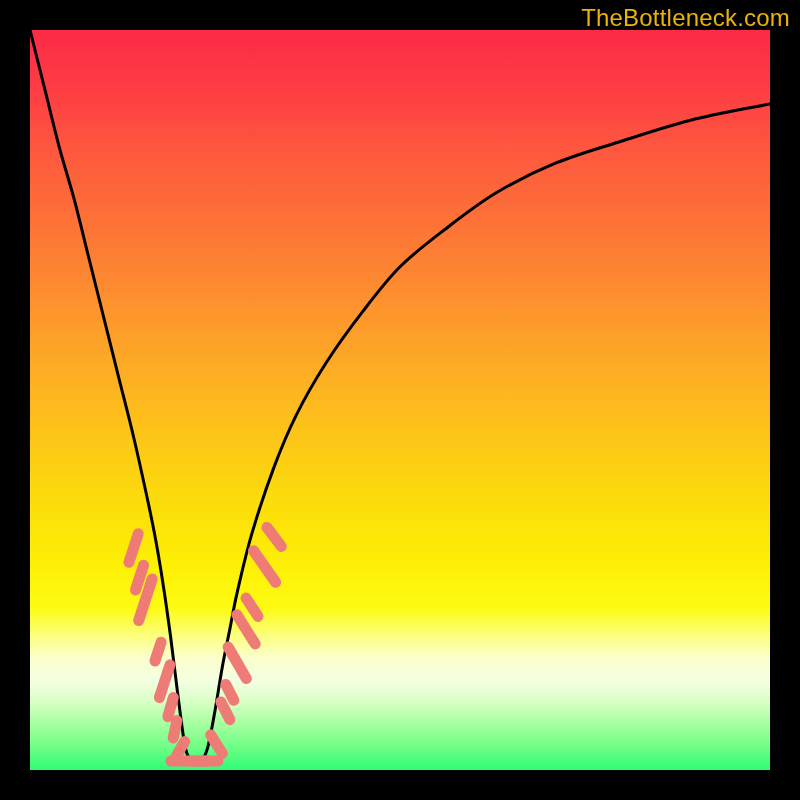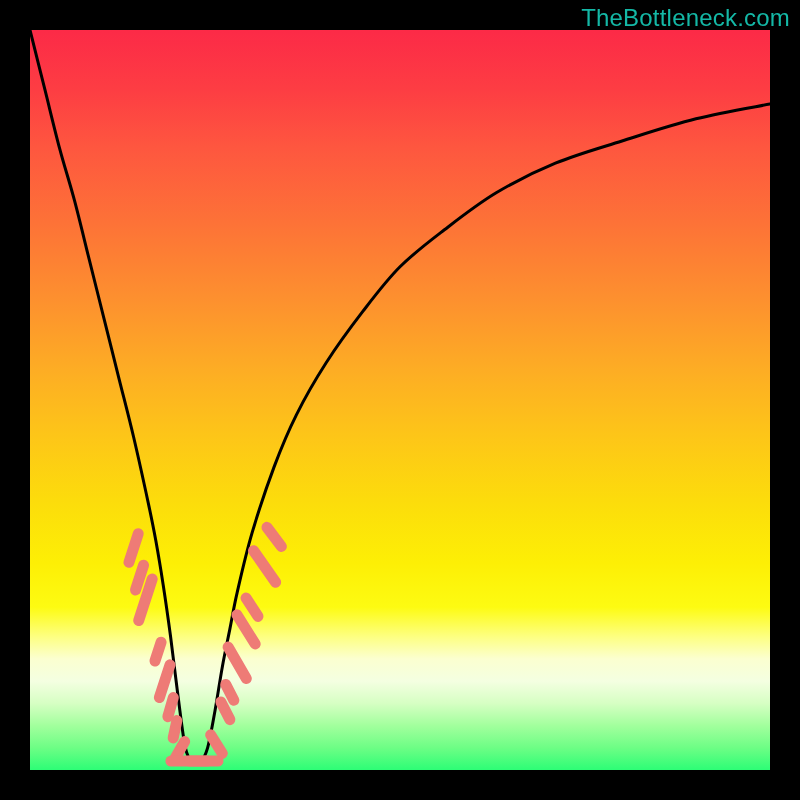--- a/index.html
+++ b/index.html
@@ -57,21 +57,21 @@
     left: 0;
     top: 0;
     width: 740px;
     height: 740px;
     pointer-events: none;
   }
   .watermark {
     position: absolute;
     top: 4px;
     right: 10px;
-    color: #14b8a6;
+    color: #eab308;
     font-size: 24px;
     font-weight: 500;
     letter-spacing: 0.2px;
     font-family: Arial, Helvetica, sans-serif;
   }
 </style>
 </head>
 <body>
 
 <div class="frame">

